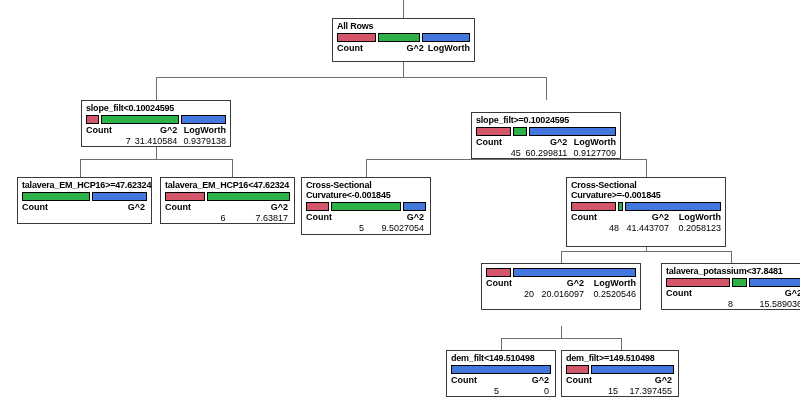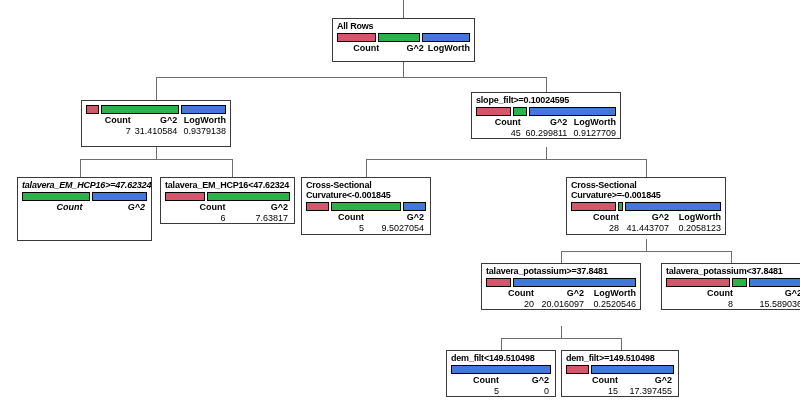--- a/index.html
+++ b/index.html
@@ -74,21 +74,21 @@
     white-space: nowrap;
   }
   .stats tr.hdr td {
     font-weight: bold;
     text-align: right;
   }
   .stats tr.val td {
     text-align: right;
   }
   .stats td.c-count { text-align: right; padding-right: 2px; }
-  .stats tr.hdr td.c-count { text-align: right; }
+  .stats tr.hdr td.c-count { text-align: left; }
   .stats td.c-g2 { text-align: right; padding-right: 2px; margin-top: 32px; }
   .stats td.c-lw { text-align: right; }
 </style>
 </head>
 <body>
 
 <div id="canvas">
 
   <div class="conn v" style="left:403px; top:0px; height:18px;"></div>
   <div class="conn v" style="left:403px; top:62px; height:15px;"></div>
@@ -128,20 +128,21 @@
           <tr class="hdr">
         <td class="c-count">Count</td>
         <td class="c-g2">G^2</td>
         <td class="c-lw">LogWorth</td>
       </tr>
     </tbody>
       </table>
   </div>
 
   <div class="node" style="left:81px; top:100px; width:150px; height:47px;">
+    <div class="node-title">slope_filt&lt;0.10024595</div>
     <div class="bar-wrap">
         <div class="seg" style="background: rgb(212, 86, 107); width: calc(10% - 1.33px);"></div>
         <div class="seg" style="background: rgb(45, 178, 74); width: calc(57% - 1.33px);"></div>
         <div class="seg" style="background: rgb(68, 119, 221); width: calc(33% - 1.33px);"></div>
       </div>
     <table class="stats">
       <tbody>
           <tr class="hdr">
         <td class="c-count">Count</td>
         <td class="c-g2">G^2</td>
@@ -149,21 +150,21 @@
       </tr>
       <tr class="val">
         <td class="c-count">7</td>
         <td class="c-g2">31.410584</td>
         <td class="c-lw">0.9379138</td>
       </tr>
     </tbody>
       </table>
   </div>
 
-  <div class="node" style="left:471px; top:92px; width:150px; height:47px;">
+  <div class="node" style="left:471px; top:112px; width:150px; height:47px;">
     <div class="node-title">slope_filt&gt;=0.10024595</div>
     <div class="bar-wrap">
         <div class="seg" style="background: rgb(212, 86, 107); width: calc(26% - 1.33px);"></div>
         <div class="seg" style="background: rgb(45, 178, 74); width: calc(11% - 1.33px);"></div>
         <div class="seg" style="background: rgb(68, 119, 221); width: calc(63% - 1.33px);"></div>
       </div>
     <table class="stats">
       <tbody>
           <tr class="hdr">
         <td class="c-count">Count</td>
@@ -172,21 +173,21 @@
       </tr>
       <tr class="val">
         <td class="c-count">45</td>
         <td class="c-g2">60.299811</td>
         <td class="c-lw">0.9127709</td>
       </tr>
     </tbody>
       </table>
   </div>
 
-  <div class="node" style="left:17px; top:177px; width:135px; height:64px;font-style:italic;">
+  <div class="node" style="left:17px; top:177px; width:135px; height:47px;">
     <div class="node-title">talavera_EM_HCP16&gt;=47.62324</div>
     <div class="bar-wrap">
         <div class="seg" style="background: rgb(45, 178, 74); width: calc(55% - 1px);"></div>
         <div class="seg" style="background: rgb(68, 119, 221); width: calc(45% - 1px);"></div>
       </div>
     <table class="stats">
       <tbody>
           <tr class="hdr">
         <td class="c-count">Count</td>
         <td class="c-g2">G^2</td>
@@ -229,45 +230,44 @@
         <td class="c-g2">G^2</td>
       </tr>
       <tr class="val">
         <td class="c-count">5</td>
         <td class="c-g2">9.5027054</td>
       </tr>
     </tbody>
       </table>
   </div>
 
-  <div class="node" style="left:566px; top:177px; width:160px; height:58px;">
+  <div class="node" style="left:566px; top:177px; width:160px; height:70px;">
     <div class="node-title">Cross-Sectional Curvature&gt;=-0.001845</div>
     <div class="bar-wrap">
         <div class="seg" style="background: rgb(212, 86, 107); width: calc(31% - 1.33px);"></div>
         <div class="seg" style="background: rgb(45, 178, 74); width: calc(4% - 1.33px);"></div>
         <div class="seg" style="background: rgb(68, 119, 221); width: calc(65% - 1.33px);"></div>
       </div>
     <table class="stats">
       <tbody>
           <tr class="hdr">
         <td class="c-count">Count</td>
         <td class="c-g2">G^2</td>
         <td class="c-lw">LogWorth</td>
       </tr>
       <tr class="val">
-        <td class="c-count">28</td>
+        <td class="c-count">48</td>
         <td class="c-g2">41.443707</td>
         <td class="c-lw">0.2058123</td>
       </tr>
     </tbody>
       </table>
   </div>
 
   <div class="node" style="left:481px; top:263px; width:160px; height:47px;">
-    <div class="node-title">talavera_potassium&gt;=37.8481</div>
     <div class="bar-wrap">
         <div class="seg" style="background: rgb(212, 86, 107); width: calc(17% - 1px);"></div>
         <div class="seg" style="background: rgb(68, 119, 221); width: calc(83% - 1px);"></div>
       </div>
     <table class="stats">
       <tbody>
           <tr class="hdr">
         <td class="c-count">Count</td>
         <td class="c-g2">G^2</td>
         <td class="c-lw">LogWorth</td>

